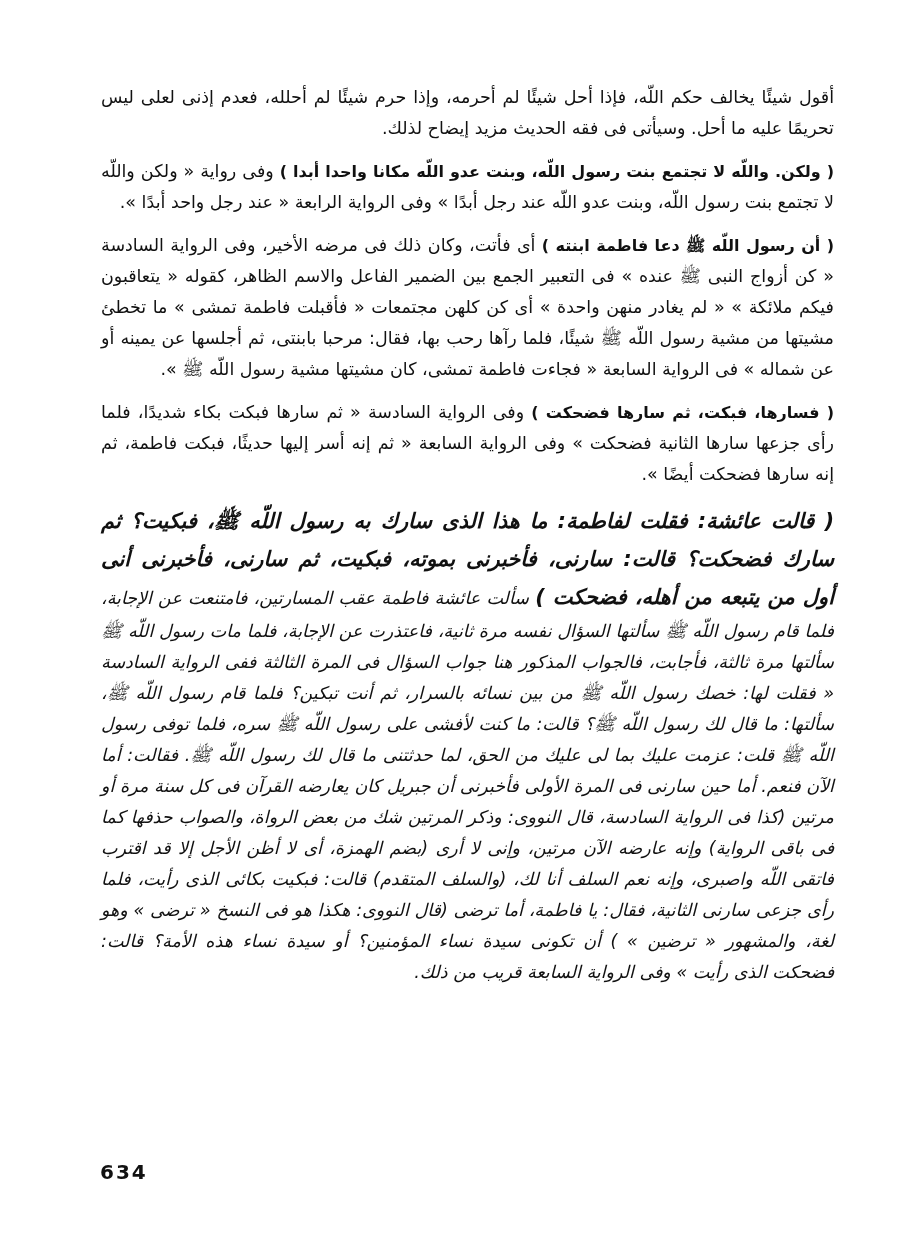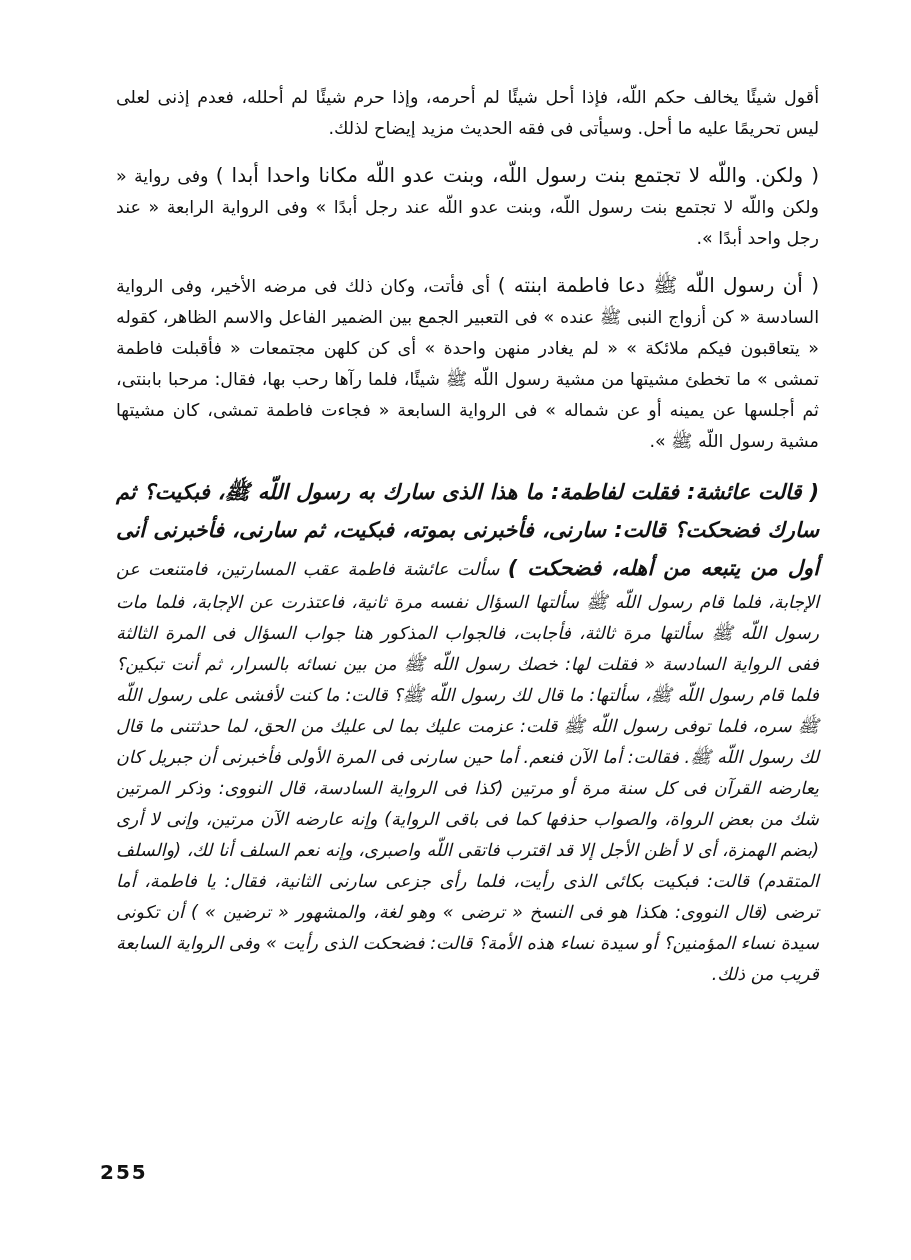--- a/index.html
+++ b/index.html
@@ -1,21 +1,21 @@
 <!DOCTYPE html>
 <html><head>
 <meta charset="utf-8">
 <style>
   html, body { margin: 0; padding: 0; background: #ffffff; }
   body { width: 911px; height: 1260px; position: relative; overflow: hidden;
          font-family: "DejaVu Sans", sans-serif; color: #111; }
   .page { position: absolute; left: 100px; top: 82px; width: 735px; direction: rtl; text-align: justify; }
-  .para { font-size: 17.5px; line-height: 31px; margin: 16px; text-align: justify; text-align-last: right; }
+  .para { font-size: 17.5px; line-height: 31px; margin: 1px; text-align: justify; text-align-last: right; }
   .para + .para { margin-top: 12px; }
-  .lead { font-weight: normal; font-size: 20px; }
+  .lead { font-weight: bold; font-size: 16px; }
   .lead-lg { font-weight: bold; font-size: 21px; line-height: 38px; }
   .page-number { position: absolute; left: 100px; top: 1160px; font-size: 20px; font-weight: bold; letter-spacing: 2px; direction: rtl; }
   .p1 { margin-top: 0; }
   .p2 { margin-top: 10px; }
   .p3 { margin-top: 16px; }
   .p4 { margin-top: 16px; }
   .p5 { margin-top: 16px; font-style: italic; }
 </style>
 </head>
 <body>
@@ -23,18 +23,21 @@
 <div class="page">
   <p class="para p1">
     <span>أقول شيئًا يخالف حكم اللّه، فإذا أحل شيئًا لم أحرمه، وإذا حرم شيئًا لم أحلله، فعدم إذنى لعلى ليس تحريمًا عليه ما أحل. وسيأتى فى فقه الحديث مزيد إيضاح لذلك.</span>
   </p>
   <p class="para p2">
     <span class="lead">( ولكن. واللّه لا تجتمع بنت رسول اللّه، وبنت عدو اللّه مكانا واحدا أبدا )</span><span> وفى رواية « ولكن واللّه لا تجتمع بنت رسول اللّه، وبنت عدو اللّه عند رجل أبدًا » وفى الرواية الرابعة « عند رجل واحد أبدًا ».</span>
   </p>
   <p class="para p3">
     <span class="lead">( أن رسول اللّه ﷺ دعا فاطمة ابنته )</span><span> أى فأتت، وكان ذلك فى مرضه الأخير، وفى الرواية السادسة « كن أزواج النبى ﷺ عنده » فى التعبير الجمع بين الضمير الفاعل والاسم الظاهر، كقوله « يتعاقبون فيكم ملائكة » « لم يغادر منهن واحدة » أى كن كلهن مجتمعات « فأقبلت فاطمة تمشى » ما تخطئ مشيتها من مشية رسول اللّه ﷺ شيئًا، فلما رآها رحب بها، فقال: مرحبا بابنتى، ثم أجلسها عن يمينه أو عن شماله » فى الرواية السابعة « فجاءت فاطمة تمشى، كان مشيتها مشية رسول اللّه ﷺ ».</span>
   </p>
+  <p class="para p4">
+    <span class="lead">( فسارها، فبكت، ثم سارها فضحكت )</span><span> وفى الرواية السادسة « ثم سارها فبكت بكاء شديدًا، فلما رأى جزعها سارها الثانية فضحكت » وفى الرواية السابعة « ثم إنه أسر إليها حديثًا، فبكت فاطمة، ثم إنه سارها فضحكت أيضًا ».</span>
+  </p>
   <p class="para p5">
     <span class="lead lead-lg">( قالت عائشة: فقلت لفاطمة: ما هذا الذى سارك به رسول اللّه ﷺ، فبكيت؟ ثم سارك فضحكت؟ قالت: سارنى، فأخبرنى بموته، فبكيت، ثم سارنى، فأخبرنى أنى أول من يتبعه من أهله، فضحكت )</span><span> سألت عائشة فاطمة عقب المسارتين، فامتنعت عن الإجابة، فلما قام رسول اللّه ﷺ سألتها السؤال نفسه مرة ثانية، فاعتذرت عن الإجابة، فلما مات رسول اللّه ﷺ سألتها مرة ثالثة، فأجابت، فالجواب المذكور هنا جواب السؤال فى المرة الثالثة ففى الرواية السادسة « فقلت لها: خصك رسول اللّه ﷺ من بين نسائه بالسرار، ثم أنت تبكين؟ فلما قام رسول اللّه ﷺ، سألتها: ما قال لك رسول اللّه ﷺ؟ قالت: ما كنت لأفشى على رسول اللّه ﷺ سره، فلما توفى رسول اللّه ﷺ قلت: عزمت عليك بما لى عليك من الحق، لما حدثتنى ما قال لك رسول اللّه ﷺ. فقالت: أما الآن فنعم. أما حين سارنى فى المرة الأولى فأخبرنى أن جبريل كان يعارضه القرآن فى كل سنة مرة أو مرتين (كذا فى الرواية السادسة، قال النووى: وذكر المرتين شك من بعض الرواة، والصواب حذفها كما فى باقى الرواية) وإنه عارضه الآن مرتين، وإنى لا أرى (بضم الهمزة، أى لا أظن الأجل إلا قد اقترب فاتقى اللّه واصبرى، وإنه نعم السلف أنا لك، (والسلف المتقدم) قالت: فبكيت بكائى الذى رأيت، فلما رأى جزعى سارنى الثانية، فقال: يا فاطمة، أما ترضى (قال النووى: هكذا هو فى النسخ « ترضى » وهو لغة، والمشهور « ترضين » ) أن تكونى سيدة نساء المؤمنين؟ أو سيدة نساء هذه الأمة؟ قالت: فضحكت الذى رأيت » وفى الرواية السابعة قريب من ذلك.</span>
   </p>
 </div>
 
-<div class="page-number">255</div>
+<div class="page-number">634</div>
 
 </body></html>

